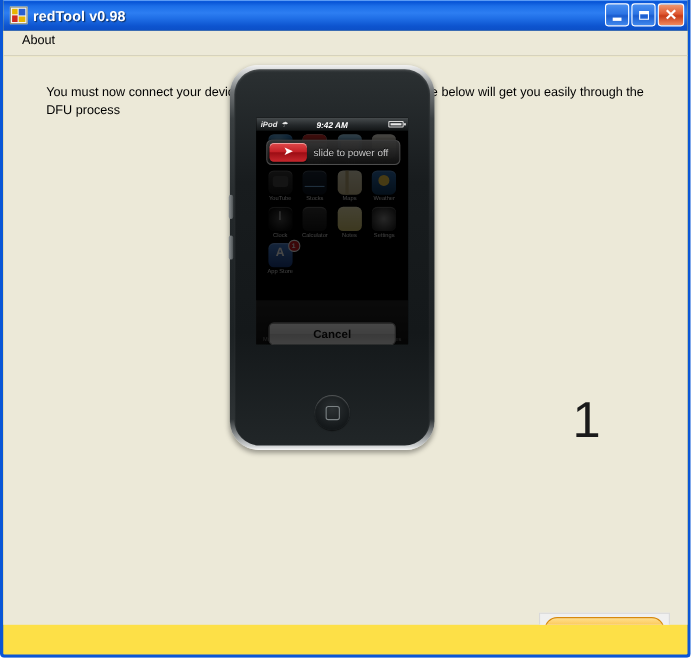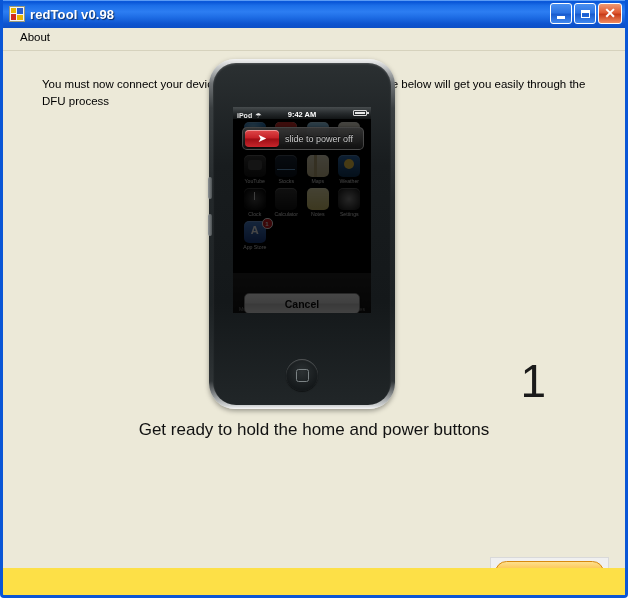--- a/index.html
+++ b/index.html
@@ -141,23 +141,24 @@
   .screen {
     position: absolute;
     left: 24px; top: 48px;
     width: 138px; height: 206px;
     background: #000;
     overflow: hidden;
   }
   .ios-statusbar {
     height: 12px;
     background: linear-gradient(to bottom, #474c4e, #25292b 55%, #111415);
-    display: flex; align-items: flex-end;
+    display: flex; align-items: center;
     padding: 0 4px;
     position: relative;
+    font-style: italic;
   }
   .ios-carrier {
     color: #e9e9e9; font-size: 7px; font-weight: bold;
     font-family: "Liberation Sans", sans-serif;
   }
   .ios-wifi {
     margin-left: 3px; color: #e9e9e9; font-size: 7px; line-height: 1;
   }
   .ios-time {
     position: absolute; left: 0; right: 0; text-align: center;
@@ -505,21 +506,20 @@
           </div>
         </div>
       </div>
 
       <div class="home-button">
         <span class="home-square"></span>
       </div>
     </div>
 
     <div class="step-number">1</div>
-    <div class="caption">Get ready to hold the home and power buttons</div>
 
     <div class="donate">
       <div class="donate-pill">Donate</div>
 
     </div>
   </div>
 
 </div>
 
 </body></html>

